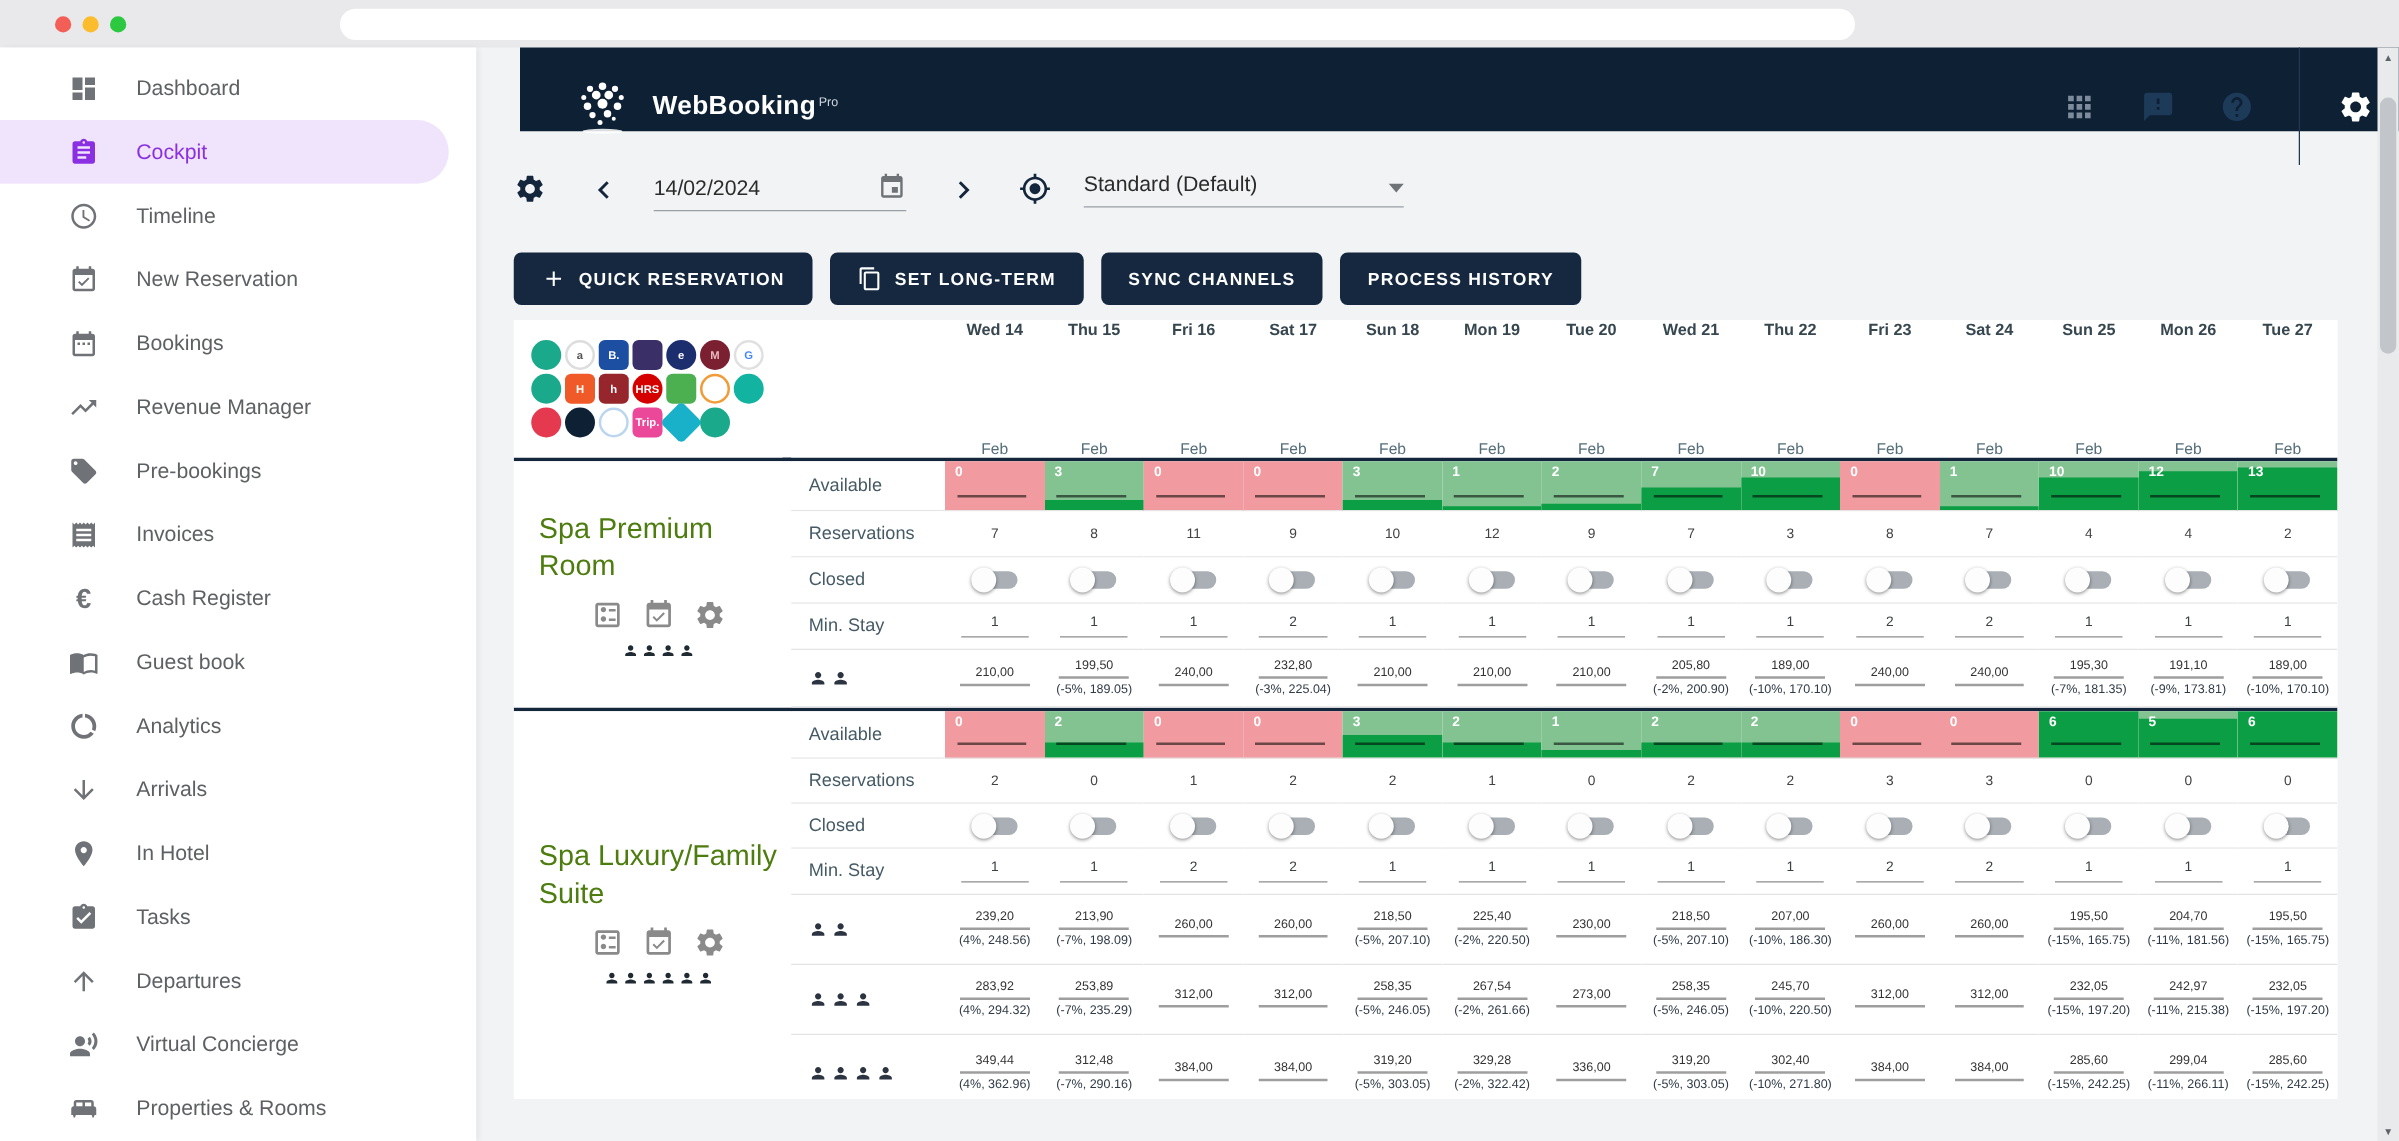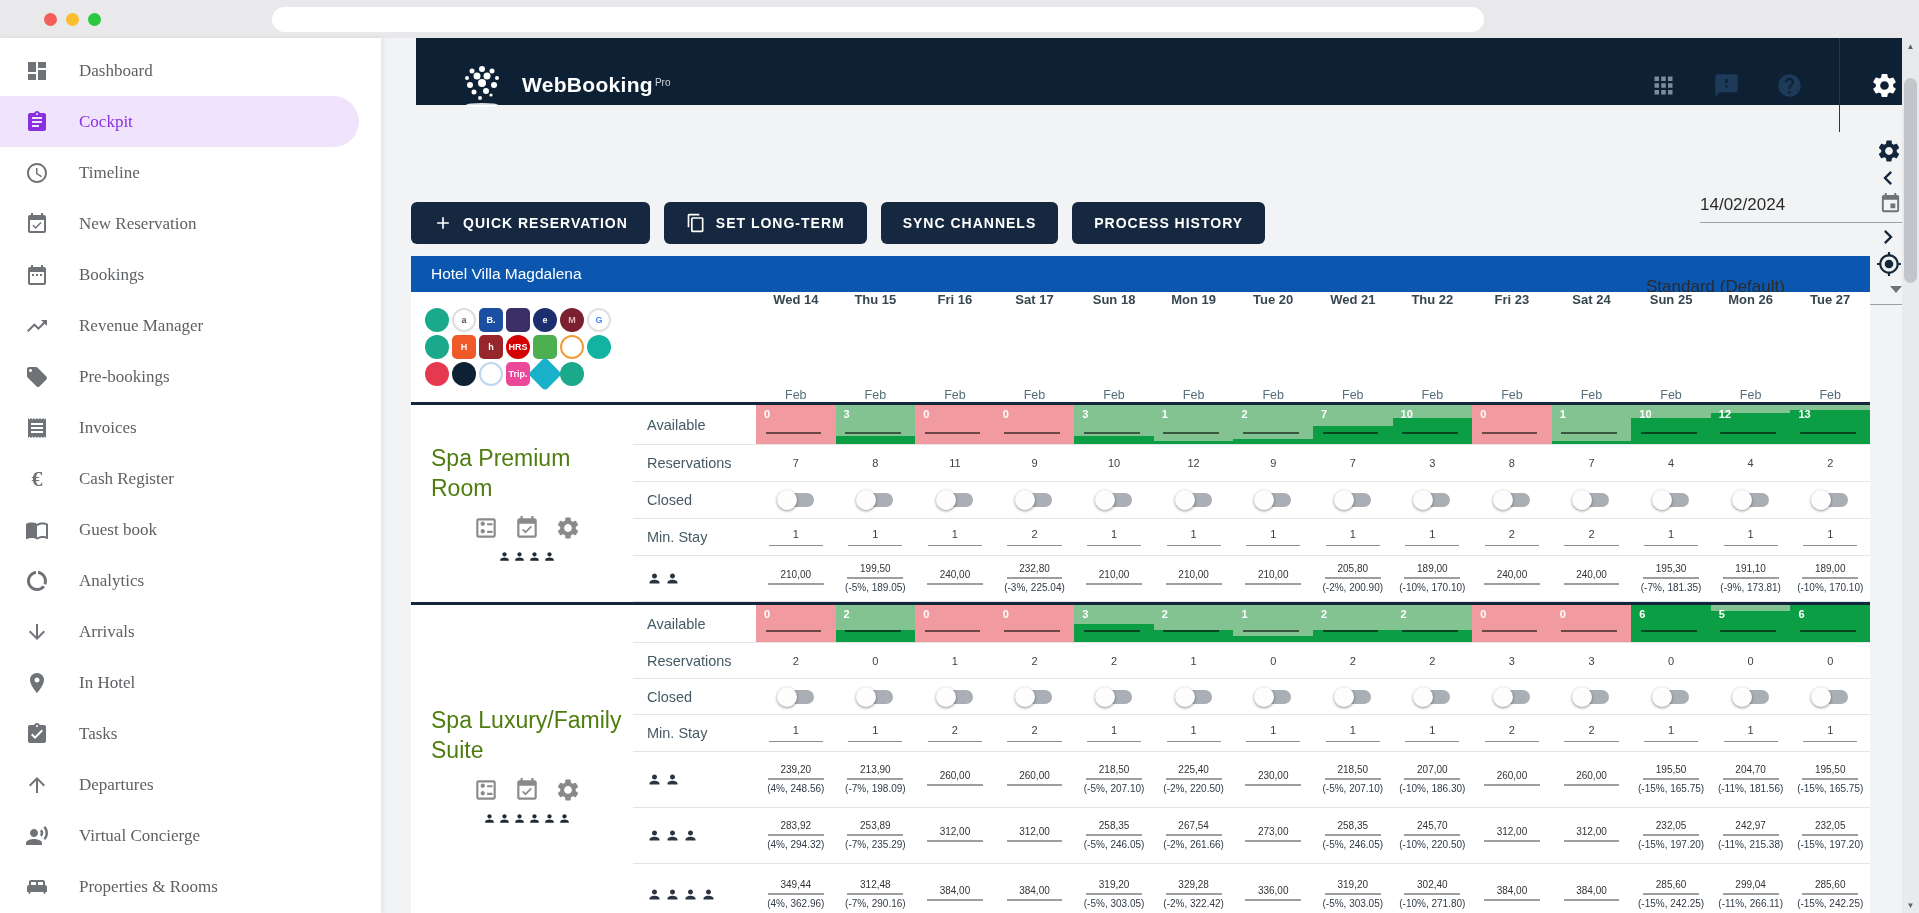--- a/index.html
+++ b/index.html
@@ -14,42 +14,42 @@
   .tl.red{background:#f35f57}.tl.yel{background:#fbbc2e}.tl.grn{background:#2bc840}
   .urlbar { position:absolute; left:272px; top:7px; width:1212px; height:25px; background:#ffffff;
     border-radius:13px; }
 
   
   .app { position:absolute; left:0; top:38px; width:1919px; height:875px; background:#f1f3f4; }
 
   
   .sidebar { position:absolute; left:0; top:0; width:381px; height:875px; background:#ffffff;
     box-shadow:2px 0 5px rgba(0,0,0,.07); padding-top:7px; z-index:3; }
-  .side-item { height:51px; display:flex; align-items:center; padding-left:25px; gap:30px;
-    color:#5e6164; font-size:17px; cursor:pointer;font-family:Liberation Serif, serif; }
+  .side-item { height:51px; display:flex; align-items:center; padding-left:55px; gap:30px;
+    color:#5e6164; font-size:17px; cursor:pointer; }
   .side-item .s-ic { width:24px; height:24px; flex:0 0 24px; display:flex; align-items:center; justify-content:center; }
   .side-item.active { background:#f0e4fc; color:#8b2fe3; width:359px; border-radius:0 26px 26px 0; }
   .euro-ic { font-size:22px; font-weight:bold; color:#6f7276; line-height:1; }
 
   
   .main { position:absolute; left:381px; top:0; width:1521px; height:875px; }
 
   .navbar { position:relative; width:100%; height:67px; background:#0e2134;margin-left:35px; }
   .brand { position:absolute; left:40px; top:0; height:94px; display:flex; align-items:center; gap:14px; }
   .brand-text { color:#ffffff; font-size:21px; font-weight:bold; letter-spacing:.3px; }
   .brand-sup { color:#cfd6dd; font-size:10px; vertical-align:super; margin-left:2px; }
   .nav-icons { position:absolute; right:0; top:0; height:94px; display:flex; align-items:center; }
   .nav-ic { margin-right:36px; display:flex; cursor:pointer; }
   .nav-divider { width:1px; height:94px; background:#22364e; margin:0 30px 0 0; }
   .nav-gear { margin-right:38px; }
 
   .content { position:absolute; left:0; top:94px; width:100%; height:781px; background:#f1f3f4; }
 
   
-  .toolbar { display:flex; align-items:flex-end; height:52px; margin:6px 0 0 30px;flex-direction:column; }
+  .toolbar { display:flex; align-items:flex-start; height:52px; margin:6px 0 0 30px; }
   .tb-btn { display:flex; align-items:center; cursor:pointer; }
   .chev { margin-left:32px; }
   .fld { display:flex; align-items:flex-end; border-bottom:1px solid #9aa0a6; padding-bottom:7px; margin-left:26px; cursor:pointer; }
   .fld.date { width:202px; }
   .fld.select { width:256px; }
   .fld .tb-text { font-size:17px; color:#2b2b2b; flex:1; }
   .caret { width:0; height:0; border-left:6px solid transparent; border-right:6px solid transparent;
     border-top:7px solid #6f7276; margin-bottom:4px; }
   .target { margin-left:30px; }
 
@@ -368,21 +368,20 @@
           </button>
           <button class="act">
             <span>SYNC CHANNELS</span>
           </button>
           <button class="act">
             <span>PROCESS HISTORY</span>
           </button>
         </div>
 
       <div class="board">
-        <div class="hotel-bar">Hotel Villa Magdalena</div>
         <div class="grid" id="grid">
             <div class="cell hd collage" style="height:110px;width:215px">
               <span class="chip" style="background:#1ba98b;border-radius:50%;"></span>
               <span class="chip" style="background:#ffffff;color:#555555;border:2px solid #dddddd;border-radius:50%;">a</span>
               <span class="chip" style="background:#1c4fa1;color:#ffffff;border-radius:5px;">B.</span>
               <span class="chip" style="background:#3a2f66;border-radius:5px;"></span>
               <span class="chip" style="background:#1d2e6e;color:#ffffff;border-radius:50%;">e</span>
               <span class="chip" style="background:#7a2030;color:#e8b6bd;border-radius:50%;">M</span>
               <span class="chip" style="background:#ffffff;color:#4285f4;border:2px solid #e0e0e0;border-radius:50%;">G</span>
               <span class="chip" style="background:#1ba98b;border-radius:50%;"></span>

